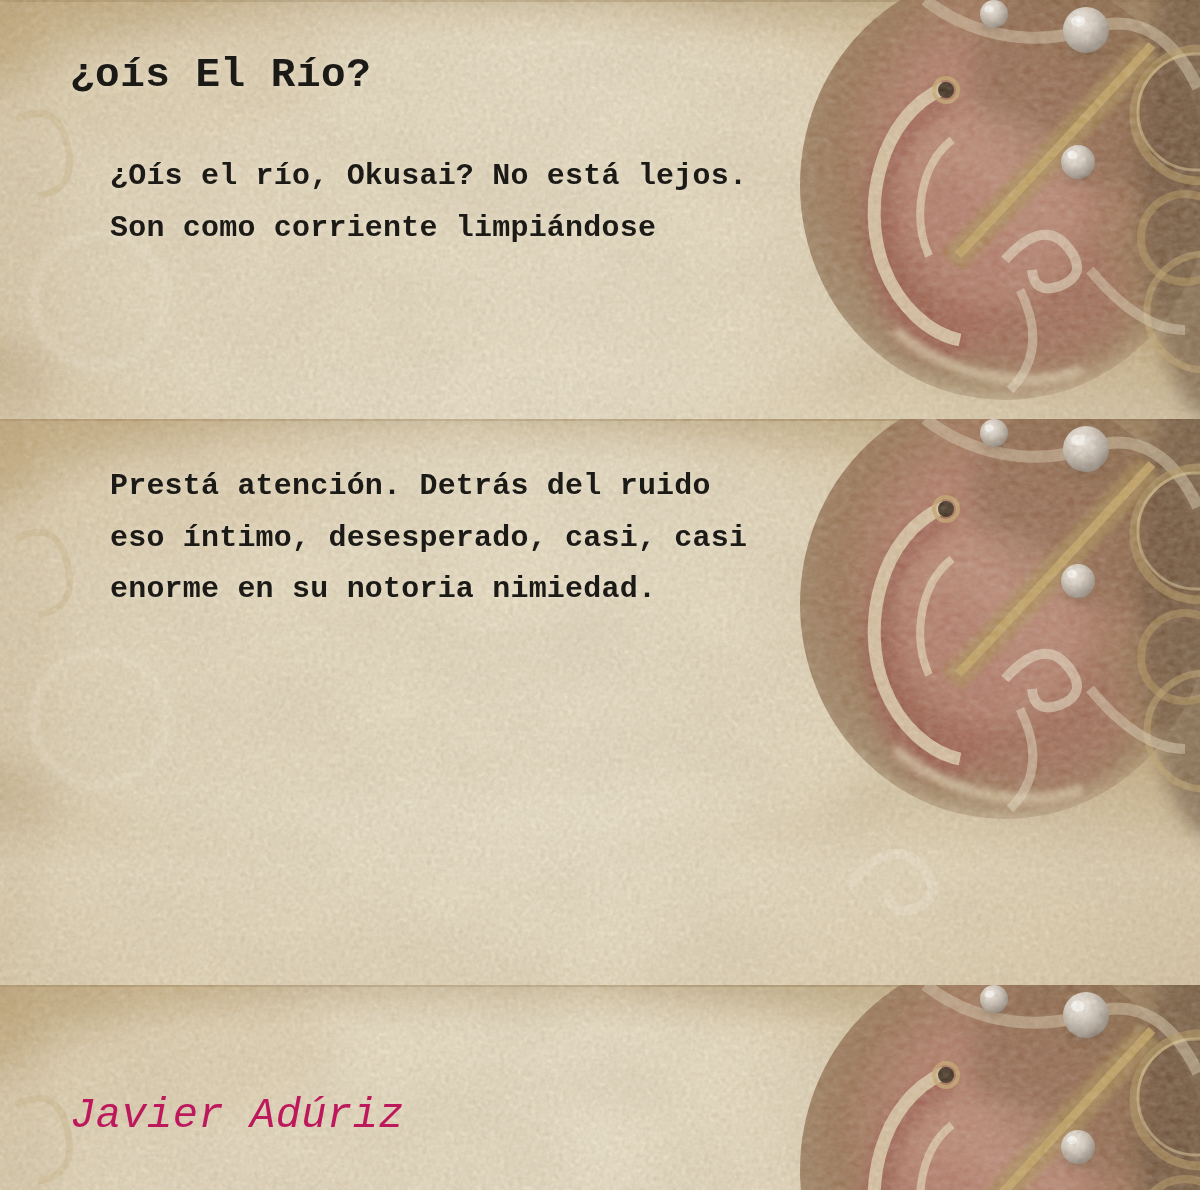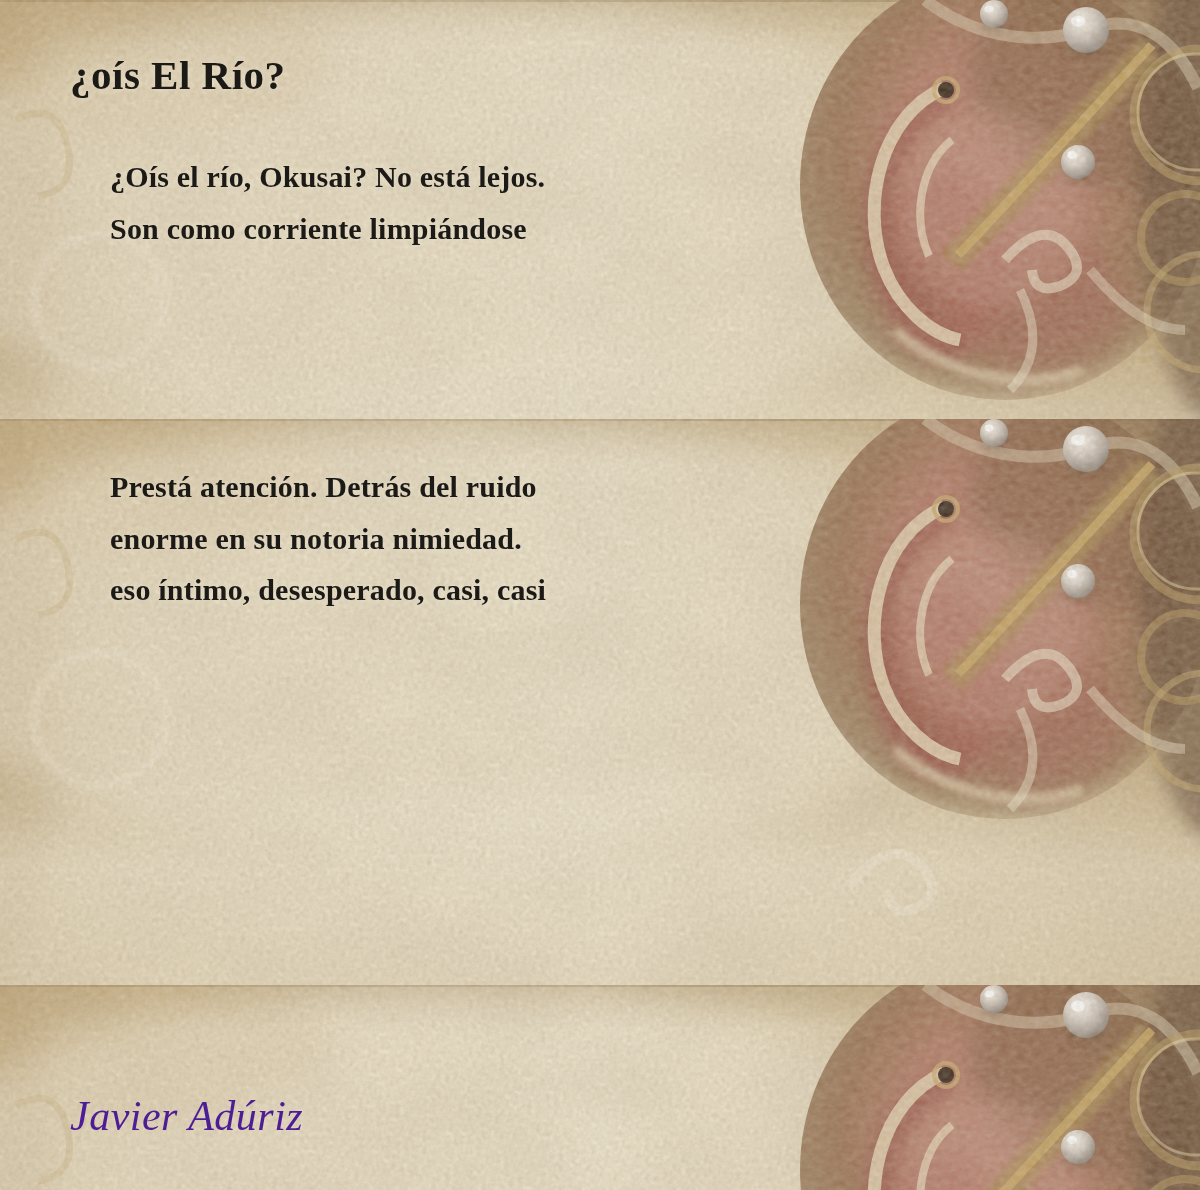--- a/index.html
+++ b/index.html
@@ -7,21 +7,21 @@
     padding: 0;
     width: 1200px;
     height: 1190px;
     overflow: hidden;
     background: #d9c7a4;
   }
   .page {
     position: relative;
     width: 1064px;
     height: 1190px;
-    font-family: Liberation Serif, serif;
+    font-family: Liberation Mono, monospace;
     color: var(--text-color, #1c1a16);
   }
   svg.bg {
     position: absolute;
     left: 0; top: 0;
     width: 1200px;
     height: 1190px;
     display: block;
   }
   .text-layer {
@@ -54,21 +54,21 @@
   .stanza-2 { top: 461px; }
   .stanza-3 { top: 773px; }
   .poem-author {
     position: absolute;
     left: 70px;
     top: 1092px;
     font-size: 42px;
     font-style: italic;
     font-weight: 400;
     letter-spacing: 0.5px;
-    color: #4c1d95;
+    color: #be185d;
     white-space: nowrap;
   }
 </style>
 </head>
 <body>
 
 <div class="page">
 
   <svg class="bg" viewBox="0 0 1200 1190" preserveAspectRatio="none" aria-hidden="true">
     <defs>
@@ -220,20 +220,20 @@
 
     <div class="poem-title">¿oís El Río?</div>
 
     <div class="stanza stanza-1">
       <div>¿Oís el río, Okusai? No está lejos.</div>
       <div>Son como corriente limpiándose</div>
     </div>
 
     <div class="stanza stanza-2">
       <div>Prestá atención. Detrás del ruido</div>
+      <div>eso íntimo, desesperado, casi, casi</div>
       <div>enorme en su notoria nimiedad.</div>
-      <div>eso íntimo, desesperado, casi, casi</div>
     </div>
 
 
     <div class="poem-author">Javier Adúriz</div>
   </div>
 </div>
 
 </body></html>

